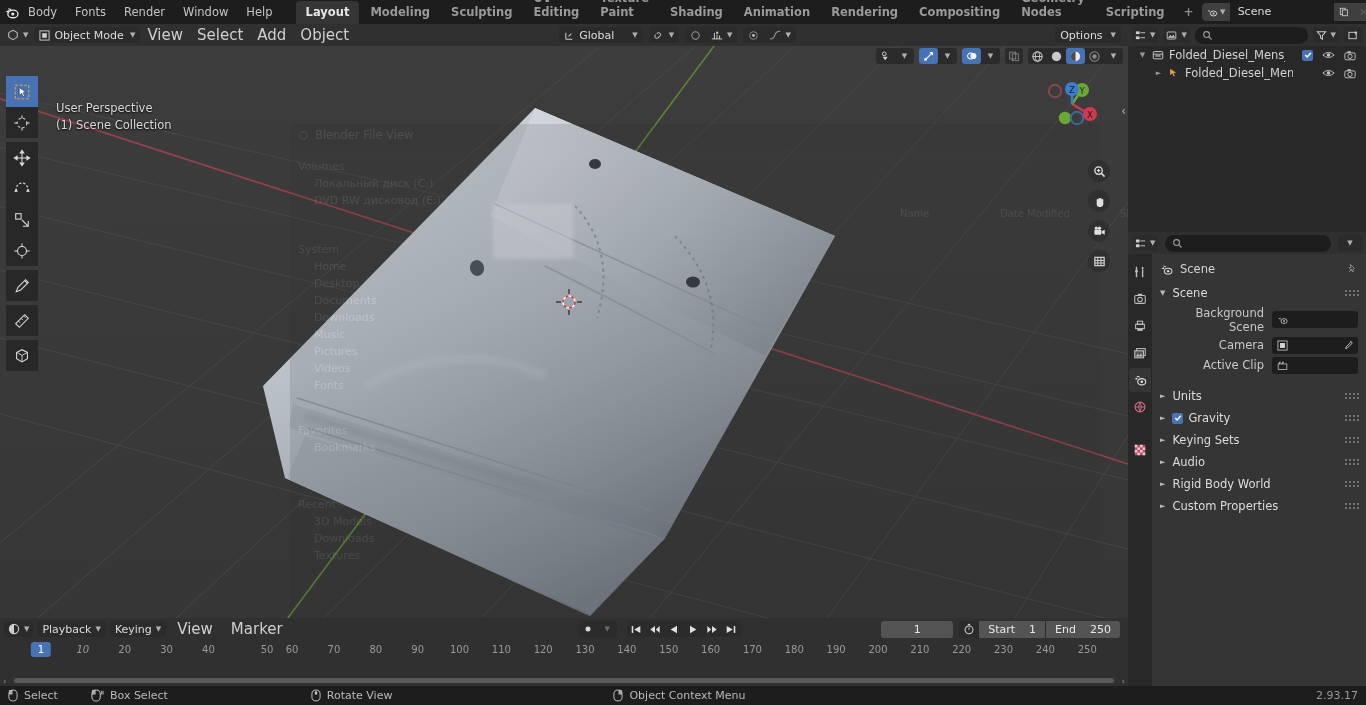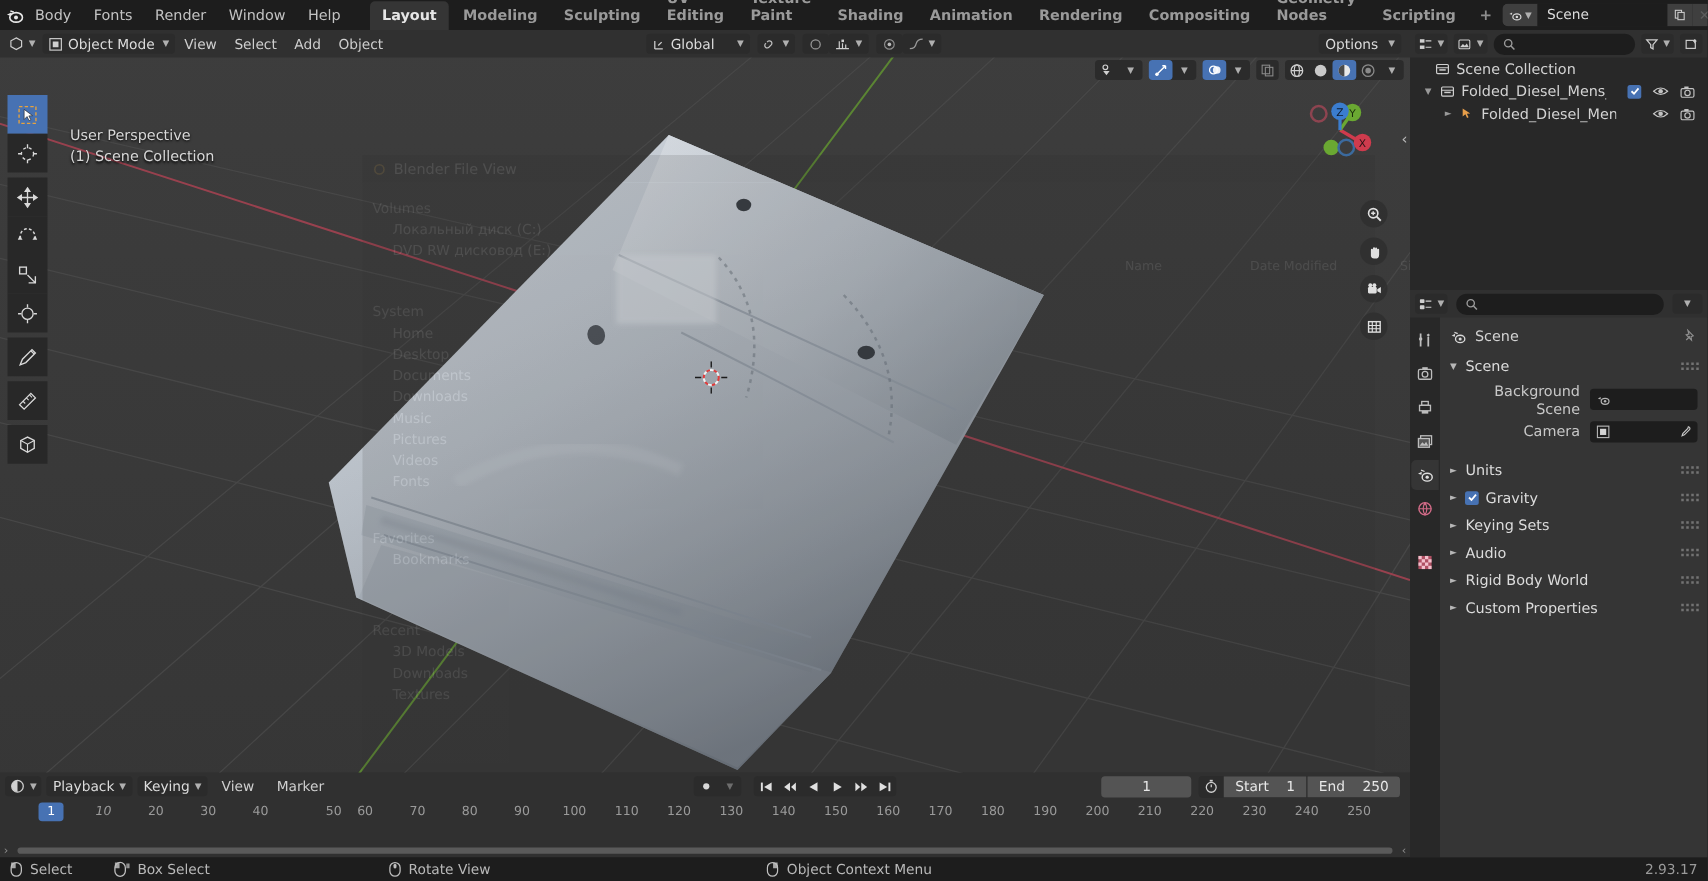--- a/index.html
+++ b/index.html
@@ -27,21 +27,21 @@
   .id-btn.dim{color:#5c5c5c;}
   .caret{font-size:7px;color:#b0b0b0;line-height:1;}
 
   
   #main{position:absolute;top:24px;left:0;right:0;bottom:19px;}
 
   
   #viewport{position:absolute;left:0;top:0;width:1128px;bottom:68px;background:#393939;overflow:hidden;}
   #vp-header{position:absolute;top:0;left:0;right:0;height:22px;background:#303030;display:flex;align-items:center;padding:0 4px;z-index:6;}
   .hdr-btn{display:flex;align-items:center;gap:4px;height:16px;padding:0 5px;background:#2b2b2b;border-radius:3px;color:#dcdcdc;font-size:11px;}
-  .hdr-flat{padding:2px 7px;color:#cfcfcf;font-size:11px;border-radius:3px;}
+  .hdr-flat{padding:2px 7px;color:#cfcfcf;font-size:15px;border-radius:3px;}
   .icon-btn{width:18px;height:16px;display:flex;align-items:center;justify-content:center;background:#2b2b2b;border-radius:3px;}
   .grp{display:flex;align-items:center;background:#2b2b2b;border-radius:3px;height:16px;}
   .grp>div{display:flex;align-items:center;justify-content:center;height:16px;}
   .tg{width:19px;}
   .tg.on{background:#4772b3;border-radius:3px;}
   .tg.sel{background:#4772b3;}
   svg{display:block;}
 
   
   #vp-tools{position:absolute;left:6px;top:52px;width:32px;display:flex;flex-direction:column;gap:0;z-index:5;}
@@ -738,29 +738,20 @@
           <span class="caret">▼</span>
         </div>
         <div class="icon-btn">
           <svg width="11" height="11" viewBox="0 0 12 12">
               <rect x="1" y="2.5" width="8" height="7" fill="none" stroke="#cfcfcf" stroke-width="1"></rect>
               <path d="M8.5 1.5 L8.5 5 M7 3.2 L10 3.2" stroke="#cfcfcf" stroke-width="1"></path>
             </svg>
         </div>
       </div>
 
-      <div class="out-row">
-        <span class="disc"></span>
-        <svg width="12" height="12" viewBox="0 0 14 14">
-            <rect x="1.5" y="3" width="11" height="8.5" rx="1" fill="none" stroke="#cfcfcf" stroke-width="1.1"></rect>
-            <path d="M1.5 6 L12.5 6" stroke="#cfcfcf" stroke-width="1"></path>
-            <rect x="4" y="7.4" width="6" height="1.4" fill="#cfcfcf"></rect>
-          </svg>
-        <span class="nm">Scene Collection</span>
-      </div>
 
       <div class="out-row" style="padding-left:10px">
         <span class="disc">▼</span>
         <svg width="12" height="12" viewBox="0 0 14 14">
             <rect x="1.5" y="3" width="11" height="8.5" rx="1" fill="none" stroke="#cfcfcf" stroke-width="1.1"></rect>
             <path d="M1.5 6 L12.5 6" stroke="#cfcfcf" stroke-width="1"></path>
             <rect x="4" y="7.4" width="6" height="1.4" fill="#cfcfcf"></rect>
           </svg>
         <span class="nm" style="max-width:116px">Folded_Diesel_Mens_Jeans_G</span>
         <span class="rt">
@@ -944,20 +935,29 @@
                 <rect x="3.3" y="3.3" width="5.4" height="5.4" fill="#d3d3d3"></rect>
               </svg>
             <span class="tail">
               <svg width="11" height="11" viewBox="0 0 12 12">
                   <path d="M9.5 1.5 a1.6 1.6 0 0 1 1 2.6 L6 8.6 L4 9.4 L4.6 7.4 L9 3 Z" fill="none" stroke="#c8c8c8" stroke-width="1"></path>
                 </svg>
             </span>
           </span>
         </div>
 
+        <div class="prow">
+          <span class="plabel">Active Clip</span>
+          <span class="pfield">
+            <svg width="11" height="11" viewBox="0 0 14 14">
+                <rect x="1.5" y="5" width="11" height="7" fill="none" stroke="#b5b5b5" stroke-width="1.1"></rect>
+                <path d="M1.5 5 L3 2.2 L5 2.2 L3.6 5 Z M5.5 5 L7 2.2 L9 2.2 L7.6 5 Z" fill="#b5b5b5"></path>
+              </svg>
+          </span>
+        </div>
 
         <div class="panel-hdr" style="margin-top:10px">
           <span style="font-size:7px;color:#b7b7b7">►</span>
           <span>Units</span>
           <span class="grip">
               <i></i>
               <i></i>
               <i></i>
               <i></i>
               <i></i>

